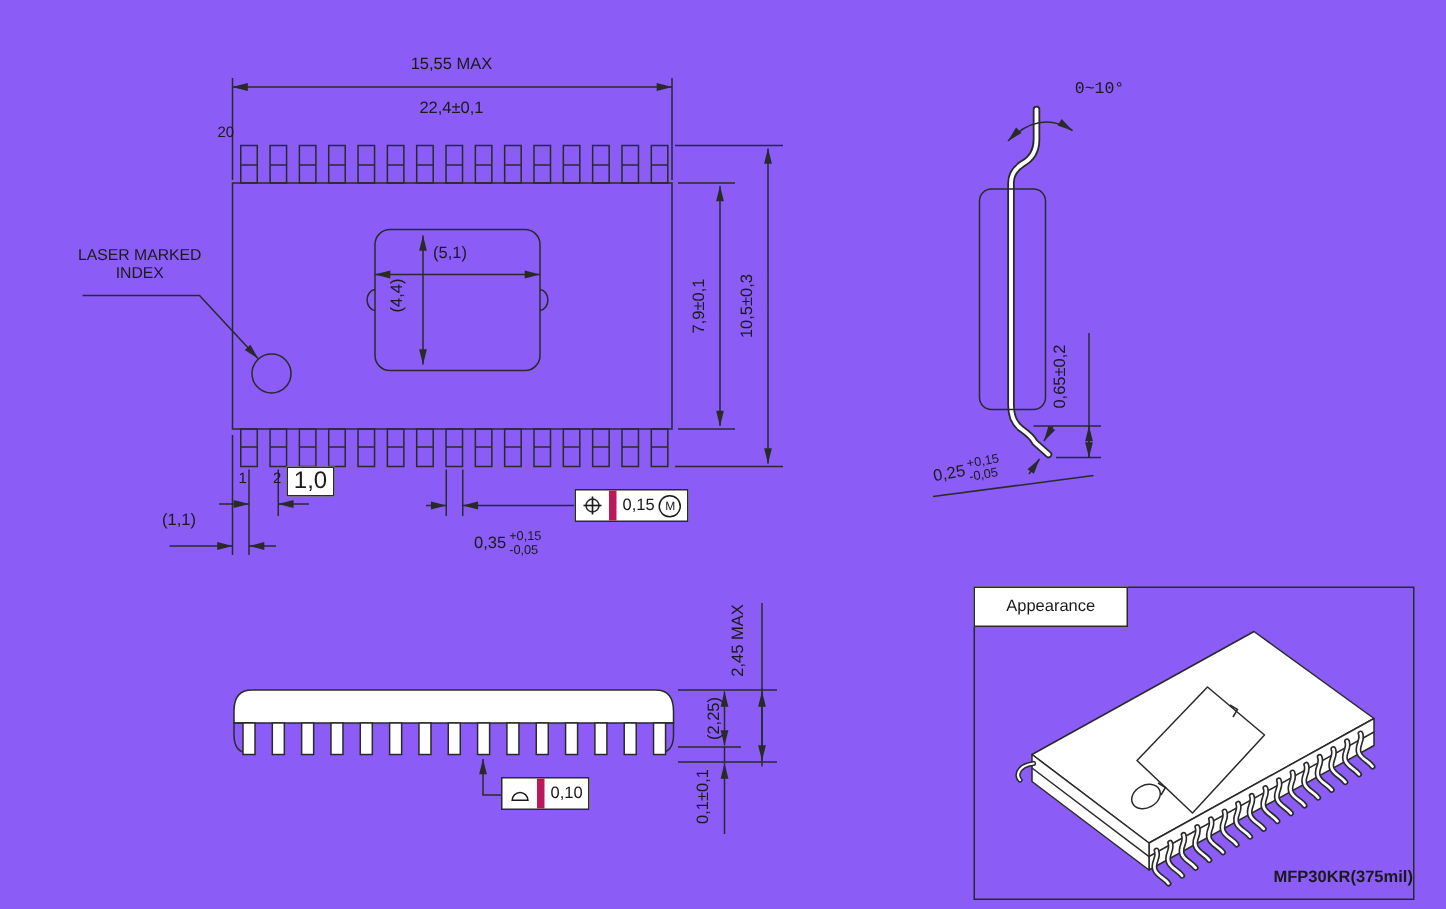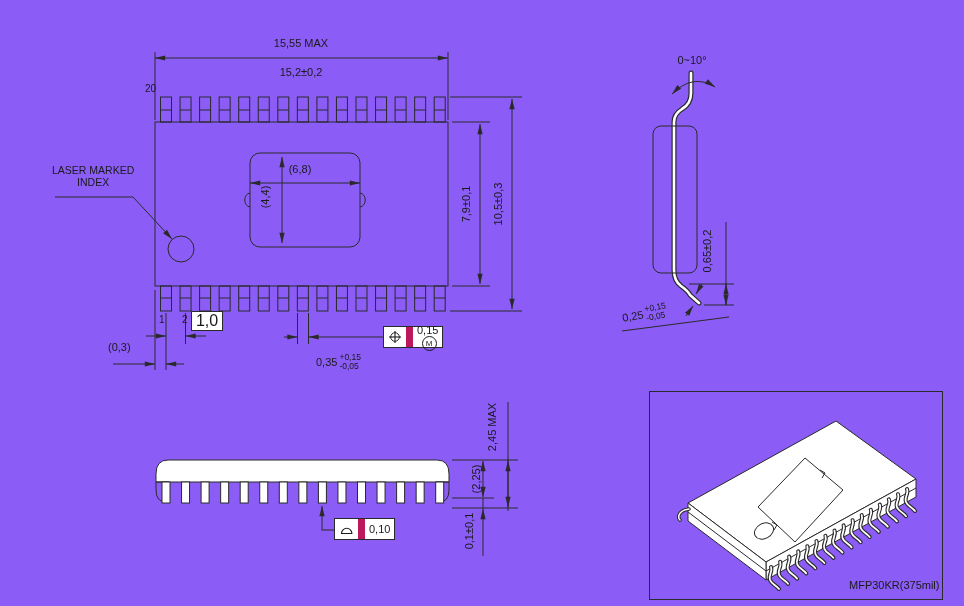--- a/index.html
+++ b/index.html
@@ -10,21 +10,21 @@
   .fw{fill:#ffffff;}
   .t{position:absolute;font-size:11px;line-height:1.15;color:#1a1a1a;white-space:pre-line;z-index:5;}
   .tc{text-align:center;}
   .sm{font-size:10px;}
   .rot{transform:rotate(-90deg);}
   .mid{display:flex;align-items:center;justify-content:center;}
   .dimbox{position:absolute;border:1px solid #2a2a2a;background:#fff;z-index:6;
           display:flex;align-items:center;justify-content:center;font-size:16px;}
   .fcf{position:absolute;display:flex;border:1px solid #2a2a2a;background:#fff;z-index:6;}
   .fcf .cell{display:flex;align-items:center;justify-content:center;padding:0 4px;height:20px;font-size:11px;}
-  .fcf .cell+.cell{border-left:7px solid #be185d;flex-direction:column;}
+  .fcf .cell+.cell{border-left:5px solid #be185d;}
   .circle-m{width:13px;height:13px;border:1px solid #1a1a1a;border-radius:50%;font-size:8px;
             display:inline-flex;align-items:center;justify-content:center;margin-left:3px;flex:none;}
   .tolwrap{position:absolute;display:flex;align-items:center;gap:2px;z-index:5;}
   .tolmain{font-size:11px;}
   .tolstack{display:flex;flex-direction:column;font-size:8.5px;line-height:1.05;}
   .panelbox{position:absolute;border:1px solid #2a2a2a;z-index:2;}
 </style>
 </head>
 <body>
 
@@ -246,34 +246,34 @@
 
       <path class="ln" stroke-linejoin="round" d="M758,507 L805,458 L843,490 L795,542 Z"></path>
       <path class="ln" d="M820,470 l5,3 -3,5"></path>
       <path class="ln" d="M772,522 l5,3 -3,5"></path>
 
       <ellipse class="ln" cx="764" cy="531" rx="10" ry="7.5" transform="rotate(-28 764 531)"></ellipse>
     </g>
   </svg>
 
   <div class="t tc" style="left:246px;top:37px;width:110px;">15,55 MAX</div>
-  <div class="t tc" style="left:246px;top:66px;width:110px;">15,2±0,2</div>
+  <div class="t tc" style="left:246px;top:66px;width:110px;">22,4±0,1</div>
   <div class="t sm" style="left:145px;top:83px;">20</div>
-  <div class="t tc" style="left:270px;top:163px;width:60px;">(6,8)</div>
+  <div class="t tc" style="left:270px;top:163px;width:60px;">(5,1)</div>
   <div class="t tc rot" style="left:234px;top:190px;width:64px;height:14px;">(4,4)</div>
   <div class="t" style="left:52px;top:164px;font-size:10.5px;text-align:center;">LASER MARKED
 INDEX</div>
   <div class="t tc rot" style="left:435px;top:197px;width:64px;height:14px;">7,9±0,1</div>
   <div class="t tc rot" style="left:467px;top:197px;width:64px;height:14px;">10,5±0,3</div>
   <div class="t sm" style="left:159px;top:314px;">1</div>
   <div class="t sm" style="left:182px;top:314px;">2</div>
   <div class="dimbox" style="left:191px;top:311px;width:30px;height:18px;">
     <span>1,0</span>
   </div>
-  <div class="t" style="left:108px;top:341px;">(0,3)</div>
+  <div class="t" style="left:108px;top:341px;">(1,1)</div>
   <div class="tolwrap" style="left:316px;top:306px;margin-top:47px;">
     <span class="tolmain">0,35</span>
     <span class="tolstack">
       <span>+0,15</span>
       <span>-0,05</span>
     </span>
   </div>
   <div class="fcf" style="left:383px;top:326px;">
     <span class="cell">
       <svg width="14" height="14" viewBox="0 0 14 14">
@@ -281,21 +281,21 @@
         <line x1="7" y1="1" x2="7" y2="13" stroke="#1a1a1a" stroke-width="1.1"></line>
         <line x1="1" y1="7" x2="13" y2="7" stroke="#1a1a1a" stroke-width="1.1"></line>
       </svg>
     </span>
     <span class="cell">
       <span>0,15</span>
       <span class="circle-m">M</span>
     </span>
   </div>
 
-  <div class="t tc" style="left:661px;top:54px;width:62px;">0~10°</div>
+  <div class="t tc" style="left:702px;top:54px;width:62px;font-family:Liberation Mono, monospace;">0~10°</div>
   <div class="t tc rot" style="left:676px;top:244px;width:64px;height:14px;">0,65±0,2</div>
   <div class="tolwrap" style="left:622px;top:305px;transform:rotate(-10deg);">
     <span class="tolmain">0,25</span>
     <span class="tolstack">
       <span>+0,15</span>
       <span>-0,05</span>
     </span>
   </div>
 
   <div class="t tc rot" style="left:461px;top:420px;width:64px;height:14px;">2,45 MAX</div>
@@ -304,15 +304,18 @@
   <div class="fcf" style="left:334px;top:518px;text-align:center;">
     <span class="cell">
       <svg width="15" height="13" viewBox="0 0 15 13">
         <path d="M2.5,10.5 A5.2,5.2 0 0 1 12.9,10.5 Z" stroke="#1a1a1a" fill="none" stroke-width="1.1"></path>
       </svg>
     </span>
     <span class="cell">0,10</span>
   </div>
 
   <div class="panelbox" style="left:649px;top:391px;width:292px;height:207px;"></div>
-  <div class="t" style="left:849px;top:579px;">MFP30KR(375mil)</div>
+  <div class="panelbox mid" style="left:649px;top:391px;width:101px;height:25px;background:#fff;">
+    <span class="t" style="position:static;">Appearance</span>
+  </div>
+  <div class="t" style="left:849px;top:579px;font-weight:bold;">MFP30KR(375mil)</div>
 
 </div>
 
 </body></html>

